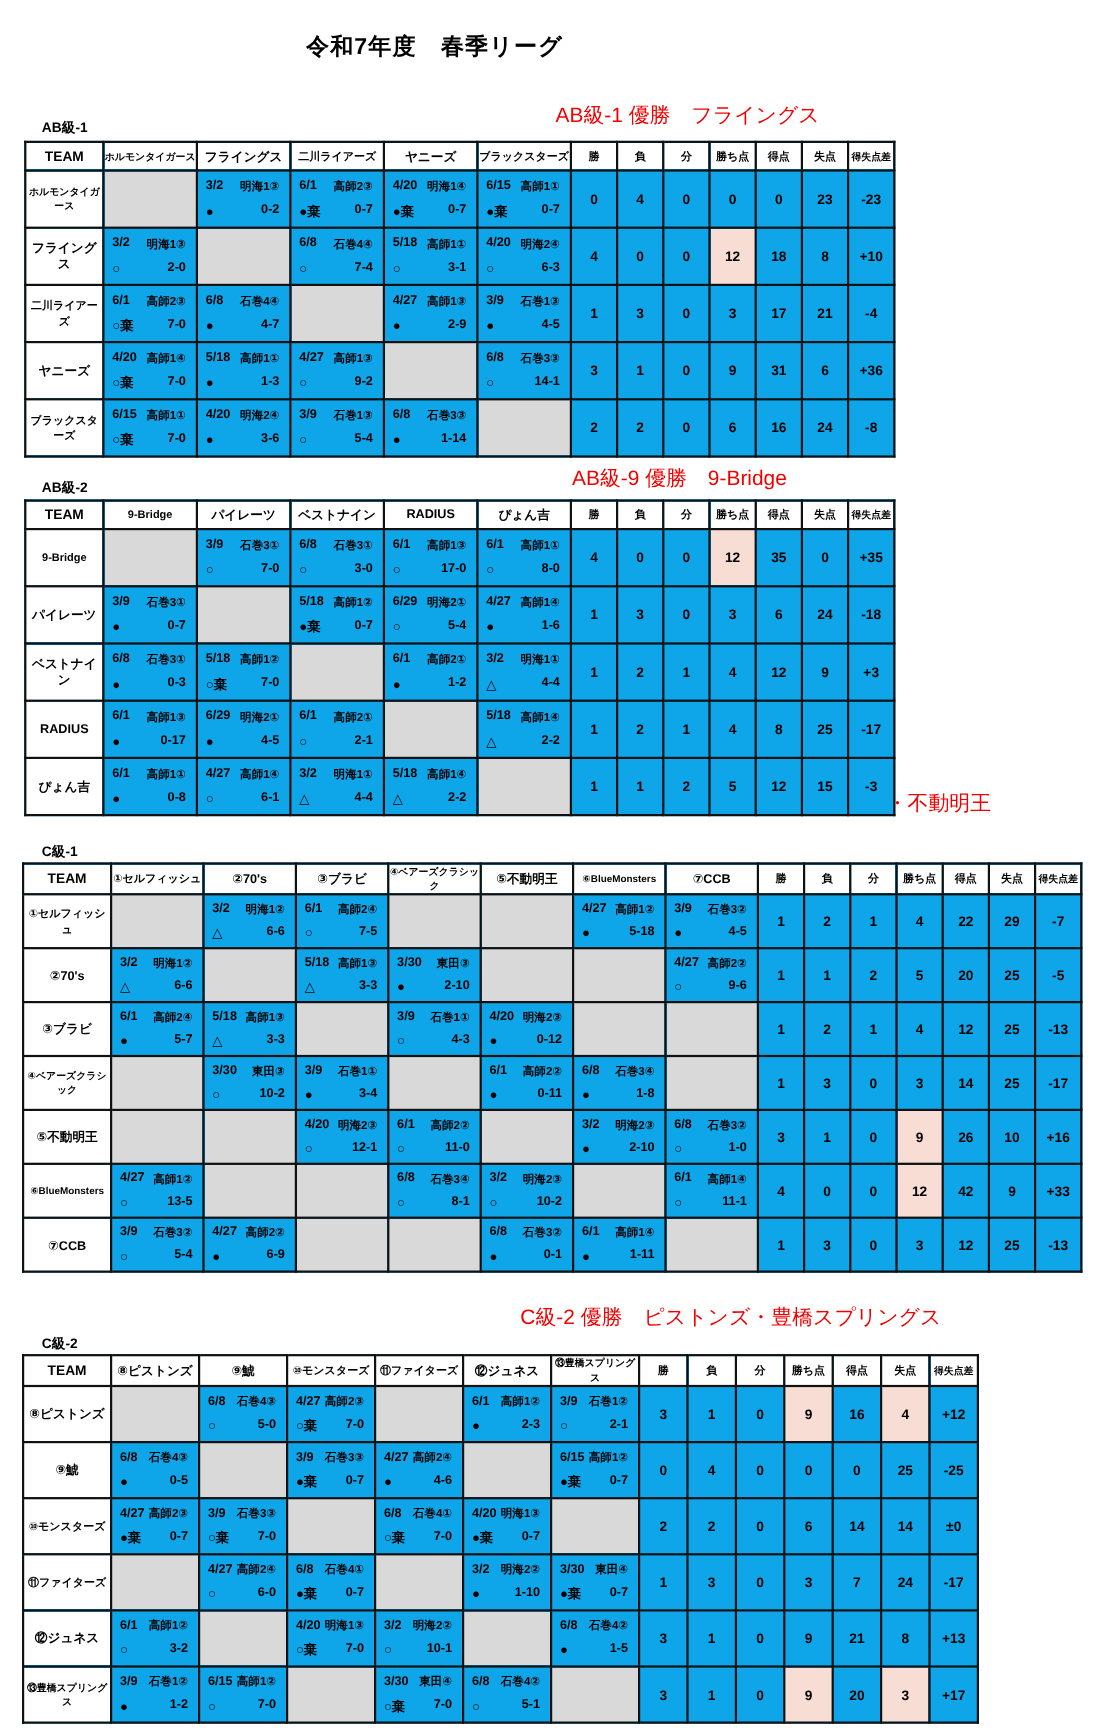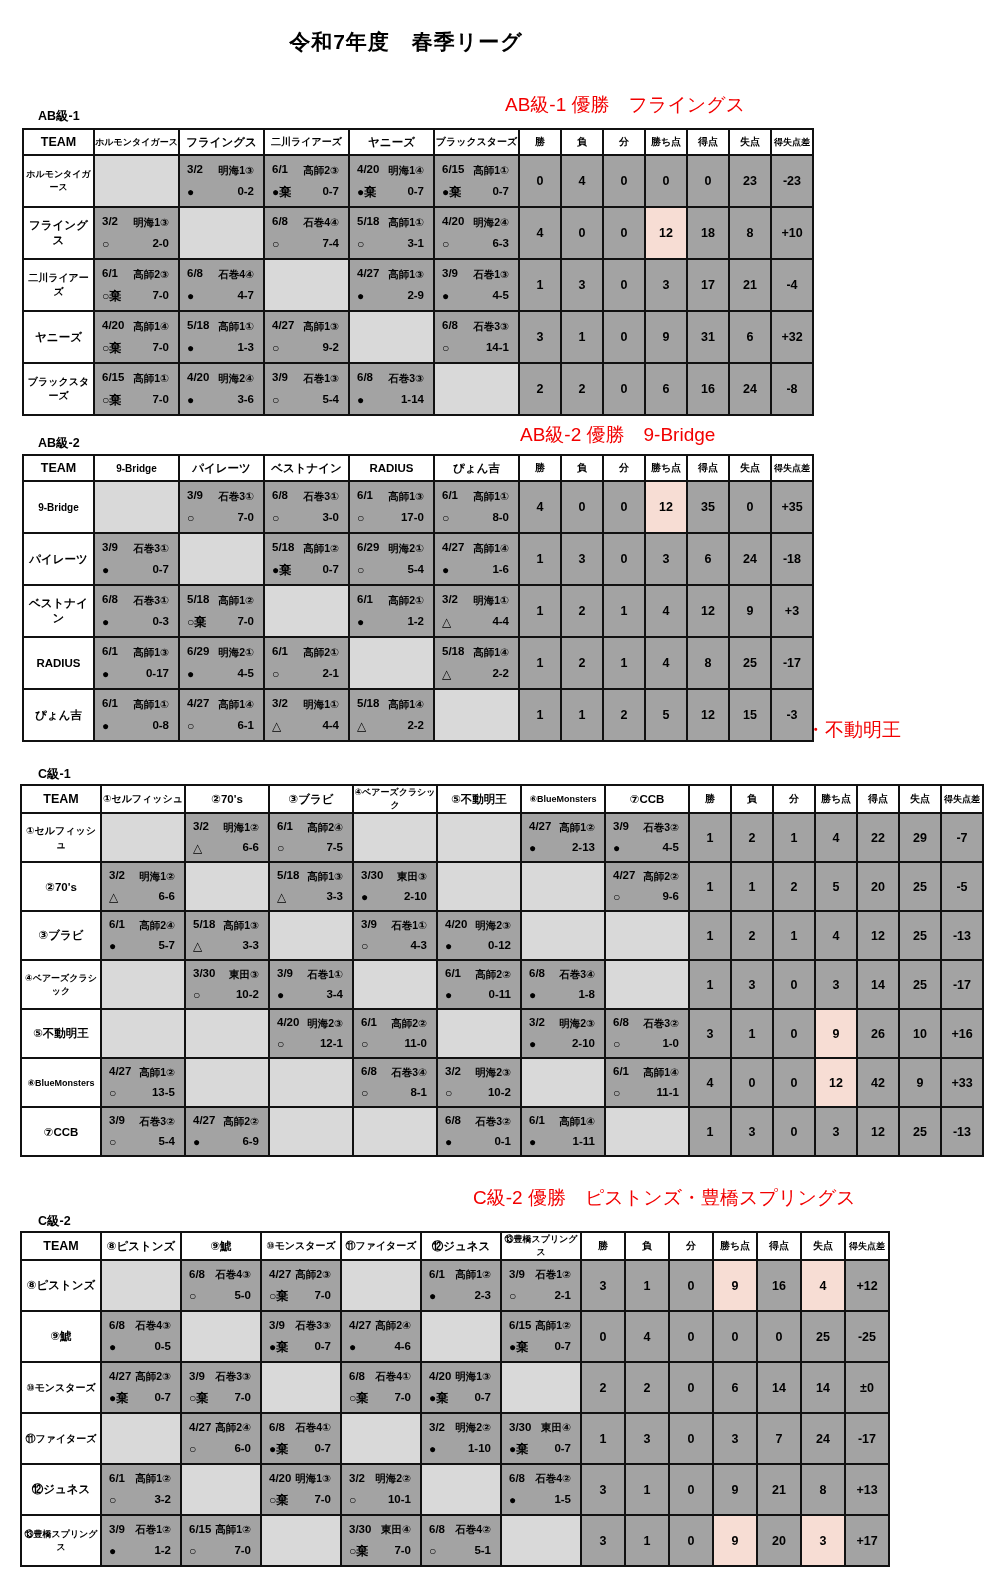--- a/index.html
+++ b/index.html
@@ -8,42 +8,42 @@
     --pink:#f7ddd4;
     --ink:#111;
   }
   html,body{margin:0;padding:0;}
   body{
     width:1000px;height:1577px;position:relative;background:#fff;
     font-family:"Liberation Sans","DejaVu Sans",sans-serif;color:#000;
   }
   .page-title{
     position:absolute;top:28px;left:0;width:790px;text-align:center;
-    font-size:21px;font-weight:bold;letter-spacing:1px;padding-left:11px;
+    font-size:21px;font-weight:bold;letter-spacing:1px;
   }
   .champ{
     position:absolute;font-size:19px;font-weight:normal;color:var(--red);white-space:nowrap;
   }
   .champ.c1{left:505px;top:92px}
   .champ.c2{left:520px;top:422px}
   .champ.c3{left:578px;top:717px}
   .champ.c4{left:473px;top:1185px}
   .tlabel{
     position:absolute;left:38px;font-size:12.5px;font-weight:bold;text-align:center;
   }
   .tlabel.l1{top:108px}
   .tlabel.l2{top:435px}
   .tlabel.l3{top:766px}
   .tlabel.l4{top:1213px}
   .league{position:absolute;}
   .league.t1{left:22px;top:128px}
   .league.t2{left:22px;top:454px}
   .league.t3{left:20px;top:784px}
   .league.t4{left:20px;top:1231px}
-  table{border-collapse:collapse;table-layout:fixed;background:#a3a3a3}
+  table{border-collapse:collapse;table-layout:fixed;background:#0ea5e9}
   th,td{border:2px solid var(--ink);padding:0;overflow:hidden;vertical-align:middle}
   thead th{height:24px;text-align:center;font-weight:bold;background:#fff}
   tbody th{font-weight:bold;text-align:center;background:#fff}
   .t1 tbody th,.t1 tbody td{height:50px}
   .t2 tbody th,.t2 tbody td{height:50px}
   .t3 tbody th,.t3 tbody td{height:47px}
   .t4 tbody th,.t4 tbody td{height:49px}
   .t1 col.c-team,.t2 col.c-team{width:71px}
   .t1 col.c-opp,.t2 col.c-opp{width:85px}
   .t1 col.c-stat,.t2 col.c-stat{width:42px}
@@ -67,21 +67,21 @@
   .m .venue{font-size:10.5px}
   .m .mark{font-size:12px}
   .m .score{font-size:11.5px}
 </style>
 </head>
 <body>
 
 <div class="page-title">令和7年度　春季リーグ</div>
 
 <div class="champ c1">AB級-1 優勝　フライングス</div>
-<div class="champ c2">AB級-2 優勝　9-Bridge</div>
+<div class="champ c2">AB級-9 優勝　9-Bridge</div>
 <div class="champ c3">C級-1 優勝　BlueMonsters・不動明王</div>
 <div class="champ c4">C級-2 優勝　ピストンズ・豊橋スプリングス</div>
 
 <div class="tlabel l1">AB級-1</div>
 <div class="tlabel l2">AB級-2</div>
 <div class="tlabel l3">C級-1</div>
 <div class="tlabel l4">C級-2</div>
 
 <div class="league t1">
   <table>
@@ -345,21 +345,21 @@
                 <span class="score">14-1</span>
               </div>
             </div>
           </td>
           <td class="stat">3</td>
           <td class="stat">1</td>
           <td class="stat">0</td>
           <td class="stat">9</td>
           <td class="stat">31</td>
           <td class="stat">6</td>
-          <td class="stat">+32</td>
+          <td class="stat">+36</td>
         </tr>
         <tr>
           <th class="fs10">ブラックスターズ</th>
           <td>
             <div class="m">
               <div class="ln">
                 <span class="date">6/15</span>
                 <span class="venue">高師1①</span>
               </div>
               <div class="ln">
@@ -818,21 +818,21 @@
           <td class="self"></td>
           <td class="self"></td>
           <td>
             <div class="m">
               <div class="ln">
                 <span class="date">4/27</span>
                 <span class="venue">高師1②</span>
               </div>
               <div class="ln">
                 <span class="mark">●</span>
-                <span class="score">2-13</span>
+                <span class="score">5-18</span>
               </div>
             </div>
           </td>
           <td>
             <div class="m">
               <div class="ln">
                 <span class="date">3/9</span>
                 <span class="venue">石巻3②</span>
               </div>
               <div class="ln">

